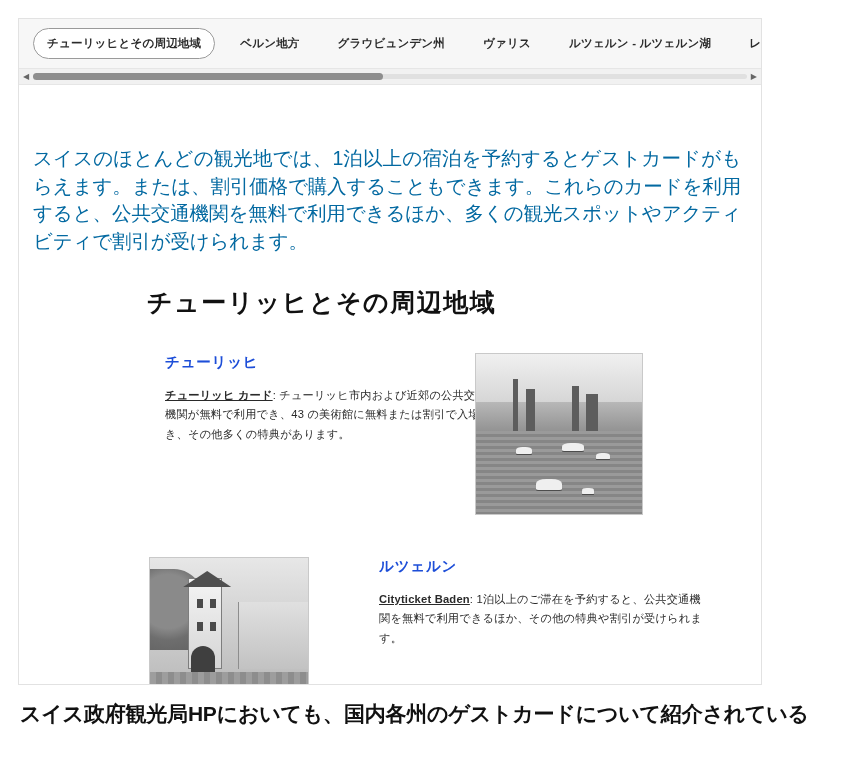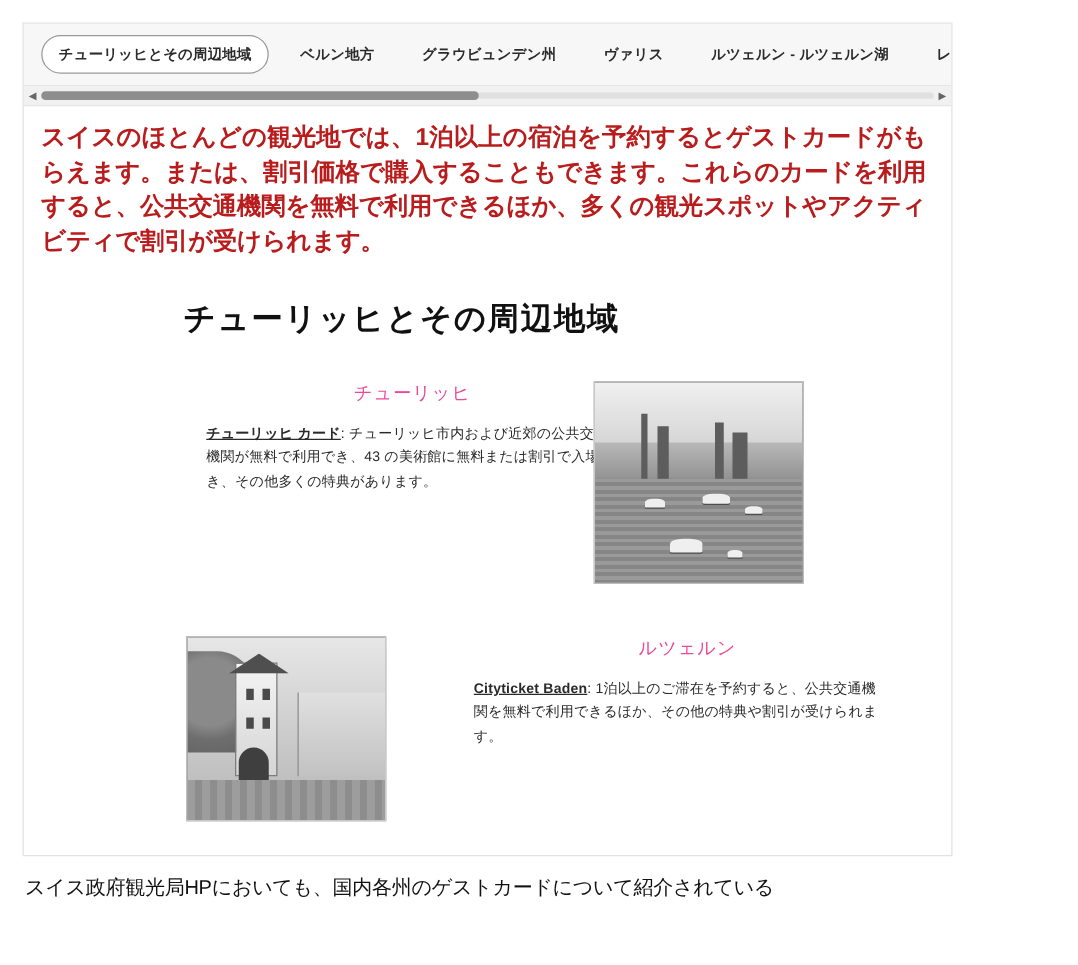--- a/index.html
+++ b/index.html
@@ -98,25 +98,26 @@
     line-height: 10px;
     user-select: none;
   }
   .sb-arrow.left { left: 4px; }
   .sb-arrow.right { right: 4px; }
 
   
   .intro {
     font-size: 19.5px;
     line-height: 1.42;
-    font-weight: bold;
-    color: #b91c1c;
+    font-weight: normal;
+    color: #0369a1;
     padding: 12px 20px 4px 14px;
     letter-spacing: -0.2px;
     text-align: justify;
+    margin-top: 48px;
   }
 
   
   .region-title {
     font-size: 25px;
     font-weight: bold;
     color: #111;
     letter-spacing: 1.5px;
     margin: 26px 0 0 128px;
   }
@@ -124,24 +125,23 @@
   
   .block {
     position: relative;
     margin: 34px 0 0 0;
     padding: 0 40px 0 146px;
     min-height: 170px;
   }
   .block h3 {
     margin: 0 0 14px 0;
     font-size: 14.5px;
-    font-weight: normal;
-    color: #ec4899;
+    font-weight: bold;
+    color: #1d4ed8;
     letter-spacing: 0.8px;
-    text-align: center;
   }
   .block p {
     margin: 0;
     font-size: 11.2px;
     line-height: 1.75;
     color: #2a2a2a;
     max-width: 330px;
     letter-spacing: 0.2px;
   }
   .block p .ul { text-decoration: underline; font-weight: bold; }
@@ -247,22 +247,22 @@
     background: #3f3f3f;
     border-radius: 12px 12px 0 0;
   }
 
   
   .caption {
     position: absolute;
     left: 20px;
     top: 700px;
     width: 820px;
-    font-size: 16px;
-    font-weight: normal;
+    font-size: 21px;
+    font-weight: bold;
     color: #111;
     letter-spacing: -0.2px;
   }
 </style>
 </head>
 <body>
 
 <div class="screen">
 
   <div class="page-card">

